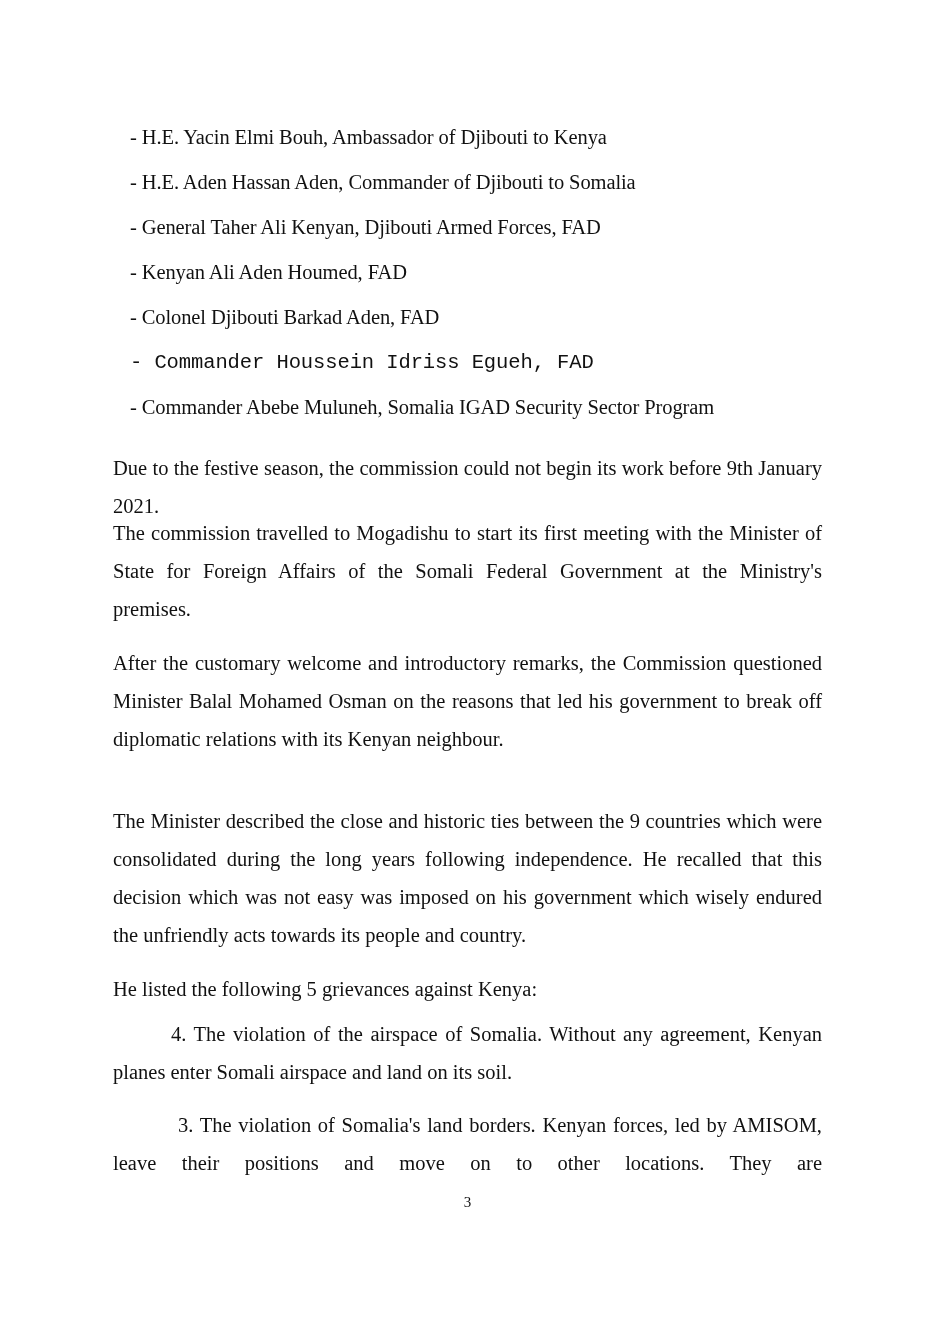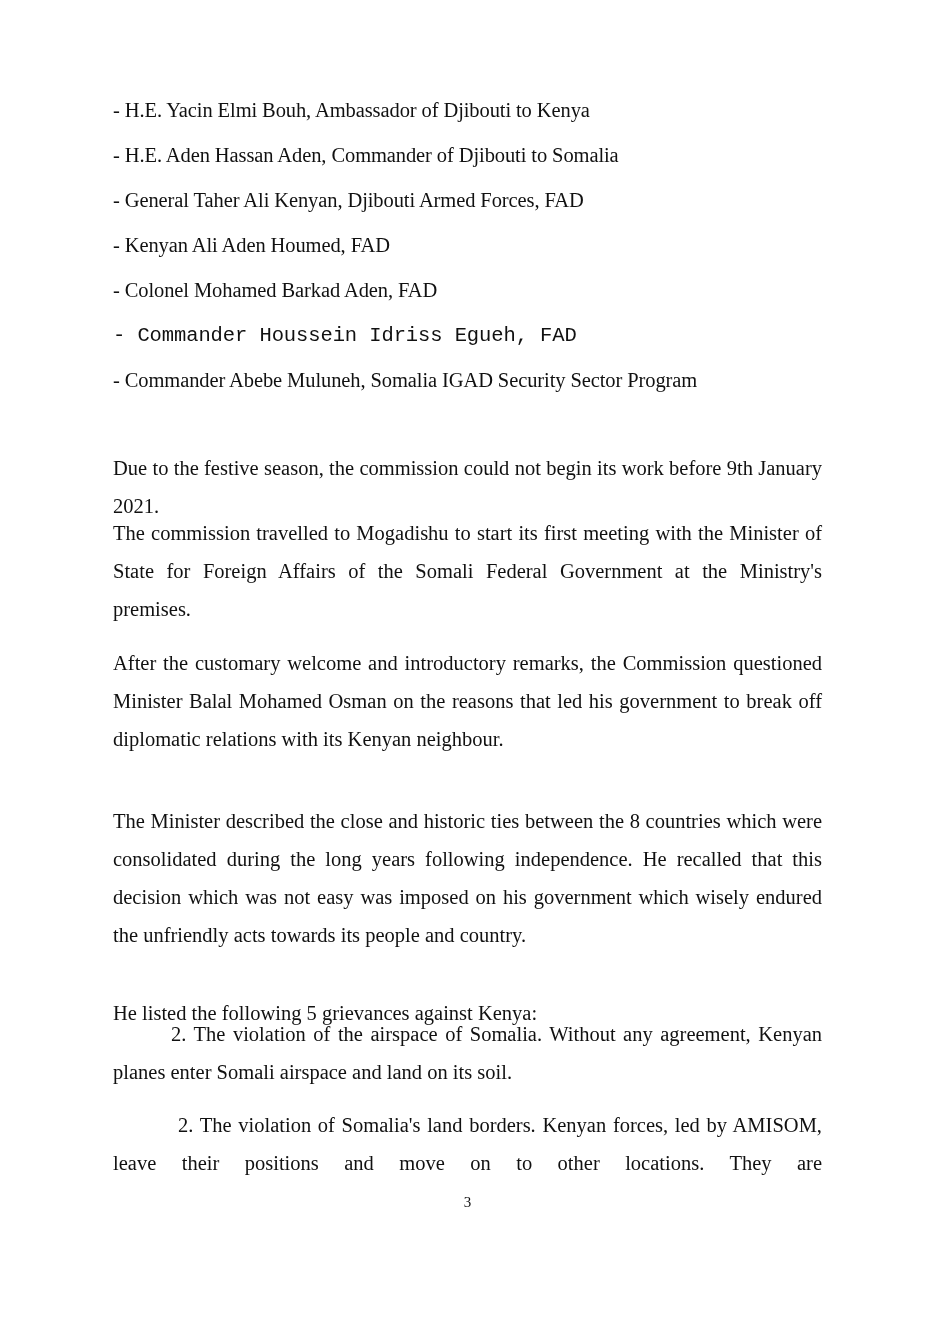--- a/index.html
+++ b/index.html
@@ -1,43 +1,43 @@
 <!DOCTYPE html>
 <html><head>
 <meta charset="utf-8">
 <style>
   html, body { margin: 0; padding: 0; background: #ffffff; }
   body { width: 935px; height: 1322px; position: relative; overflow: hidden;
          font-family: "Liberation Serif", "DejaVu Serif", serif; color: #111111; }
   .page { position: absolute; left: 113px; top: 0; width: 709px; font-size: 20.5px; }
-  .list-line { position: absolute; left: 0; white-space: nowrap; letter-spacing: -0.1px; }
+  .list-line { position: absolute; left: 17px; white-space: nowrap; letter-spacing: -0.1px; margin-top: 27px; }
   .para { position: absolute; left: 0; width: 709px; text-align: justify; text-align-last: left;
           line-height: 38px; margin: 0; }
-  .para.one-line { text-align: center; margin-top: 24px; }
+  .para.one-line { text-align: center; }
   .justify-last { text-align-last: justify; }
   .indent1 { text-indent: 58px; }
   .indent2 { text-indent: 65px; }
   .page-number { position: absolute; left: 0; width: 709px; top: 1194px; text-align: center;
                  font-size: 15px; }
 </style>
 </head>
 <body>
 
 <div class="page">
   <div class="list-line" style="top:99px;">- H.E. Yacin Elmi Bouh, Ambassador of Djibouti to Kenya</div>
   <div class="list-line" style="top:144px;">- H.E. Aden Hassan Aden, Commander of Djibouti to Somalia</div>
   <div class="list-line" style="top:189px;">- General Taher Ali Kenyan, Djibouti Armed Forces, FAD</div>
   <div class="list-line" style="top:234px;">- Kenyan Ali Aden Houmed, FAD</div>
-  <div class="list-line" style="top:279px;">- Colonel Mohamed Barkad Aden, FAD</div>
+  <div class="list-line" style="top:279px;">- Colonel Djibouti Barkad Aden, FAD</div>
   <div class="list-line" style="top:324px;font-family:Liberation Mono, monospace;">- Commander Houssein Idriss Egueh, FAD</div>
   <div class="list-line" style="top:369px;">- Commander Abebe Muluneh, Somalia IGAD Security Sector Program</div>
 
   <p class="para" style="top:449px;">Due to the festive season, the commission could not begin its work before 9th January 2021.</p>
   <p class="para" style="top:514px;">The commission travelled to Mogadishu to start its first meeting with the Minister of State for Foreign Affairs of the Somali Federal Government at the Ministry's premises.</p>
   <p class="para" style="top:644px;">After the customary welcome and introductory remarks, the Commission questioned Minister Balal Mohamed Osman on the reasons that led his government to break off diplomatic relations with its Kenyan neighbour.</p>
-  <p class="para" style="top:802px;">The Minister described the close and historic ties between the 8 countries which were consolidated during the long years following independence.  He recalled that this decision which was not easy was imposed on his government which wisely endured the unfriendly acts towards its people and country.</p>
+  <p class="para" style="top:802px;">The Minister described the close and historic ties between the 9 countries which were consolidated during the long years following independence.  He recalled that this decision which was not easy was imposed on his government which wisely endured the unfriendly acts towards its people and country.</p>
   <p class="para one-line" style="top:970px;">He listed the following 5 grievances against Kenya:</p>
 
-  <p class="para indent1" style="top:1015px;">2. The violation of the airspace of Somalia. Without any agreement, Kenyan planes enter Somali airspace and land on its soil.</p>
-  <p class="para indent2 justify-last" style="top:1106px;">2. The violation of Somalia's land borders. Kenyan forces, led by AMISOM, leave their positions and move on to other locations. They are</p>
+  <p class="para indent1" style="top:1015px;">4. The violation of the airspace of Somalia. Without any agreement, Kenyan planes enter Somali airspace and land on its soil.</p>
+  <p class="para indent2 justify-last" style="top:1106px;">3. The violation of Somalia's land borders. Kenyan forces, led by AMISOM, leave their positions and move on to other locations. They are</p>
 
   <div class="page-number">3</div>
 </div>
 
 </body></html>

